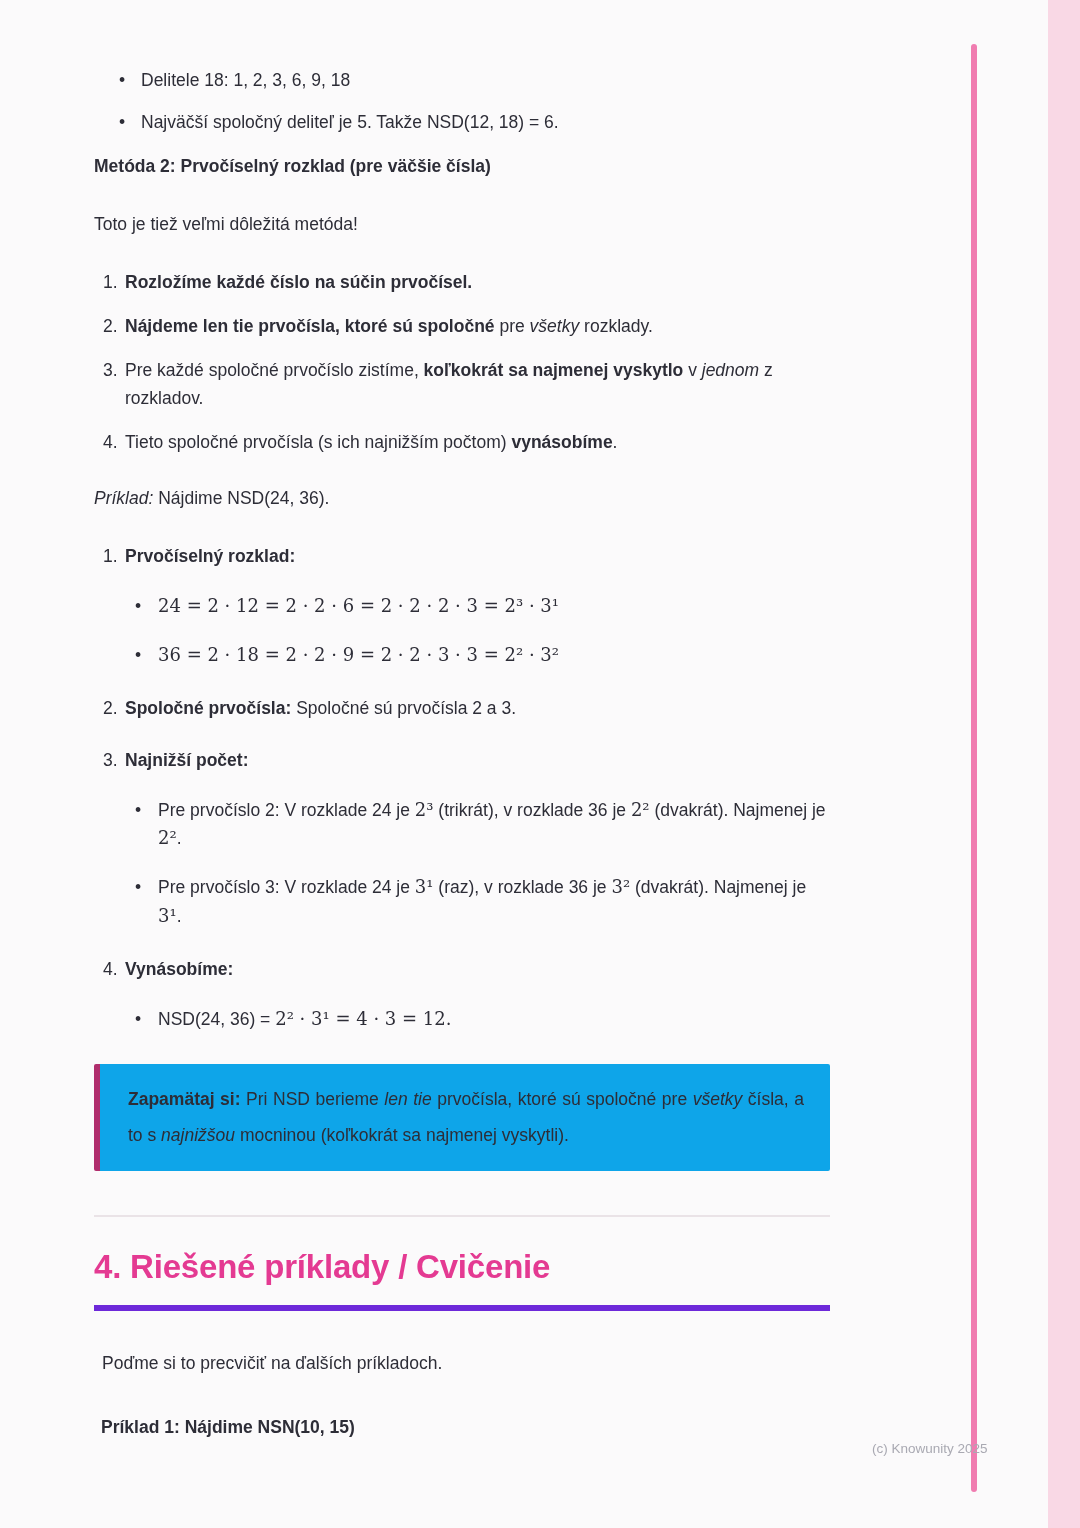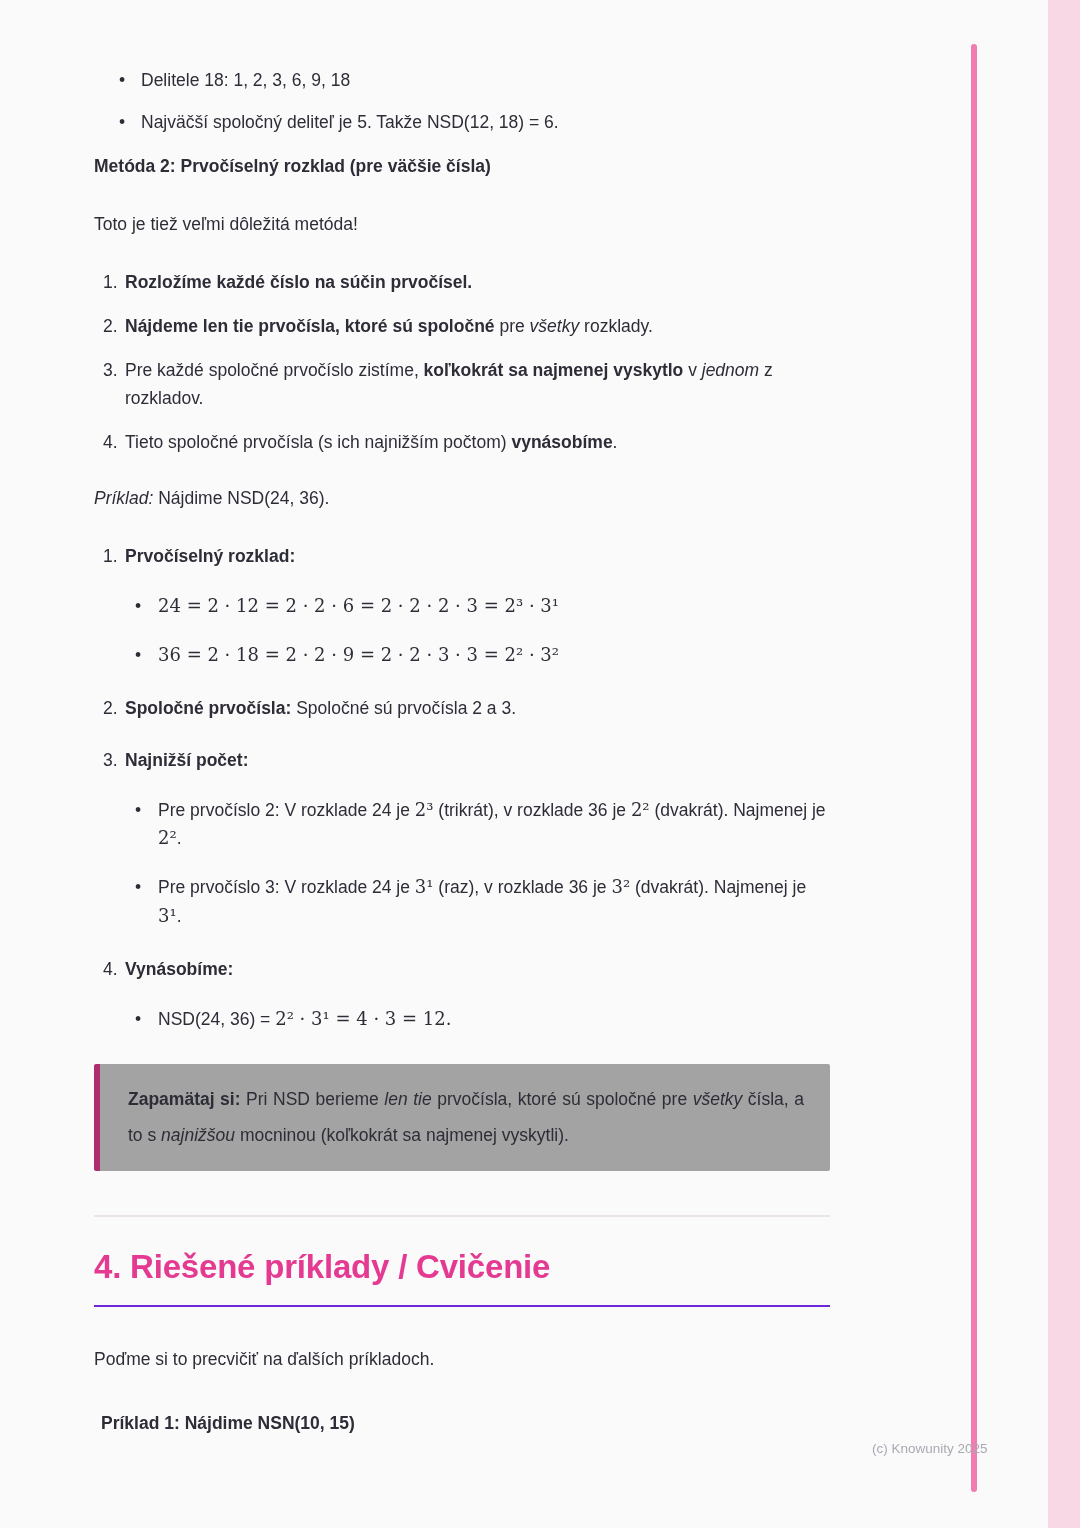--- a/index.html
+++ b/index.html
@@ -30,31 +30,31 @@
   ol.num-list>li .num{position:absolute;left:9px;top:0;font-weight:400}
   ol.steps{margin-bottom:28px}
   ol.solution>li{margin-bottom:24px}
 
   .example{margin:4px 0 30px}
 
   ul.sublist{list-style:none;margin:22px 0 0;padding:0}
   ul.sublist>li{position:relative;padding-left:33px;margin-bottom:20px}
   ul.sublist>li::before{content:"•";position:absolute;left:10px;top:0}
 
-  .callout{background:#a3a3a3;border-left:6px solid #b02d6d;padding:17px 26px 17px 28px;margin:30px 0 44px;border-radius:2px}
+  .callout{background:#0ea5e9;border-left:6px solid #b02d6d;padding:17px 26px 17px 28px;margin:30px 0 44px;border-radius:2px}
   .callout p{text-align:justify;line-height:2.1}
 
   hr.divider{border:none;border-top:2px solid #eae3e7;margin:0 0 22px}
 
   h1.section-heading{
     color:#e43a92;font-size:33px;font-weight:700;line-height:1.2;
-    margin:0 0 38px;padding:8px 0 18px;border-bottom:2px solid #6d28d9;
+    margin:0 0 38px;padding:8px 0 18px;border-bottom:6px solid #6d28d9;
     letter-spacing:-0.2px;
   }
-  .section-intro{margin:0 0 36px}
+  .section-intro{margin:0 8px 36px}
   .example1{font-weight:700;margin:7px}
 </style>
 </head>
 <body>
 
 <div class="band"></div>
 <div class="vline"></div>
 <div class="footer">(c) Knowunity 2025</div>
 
 <main class="content">

